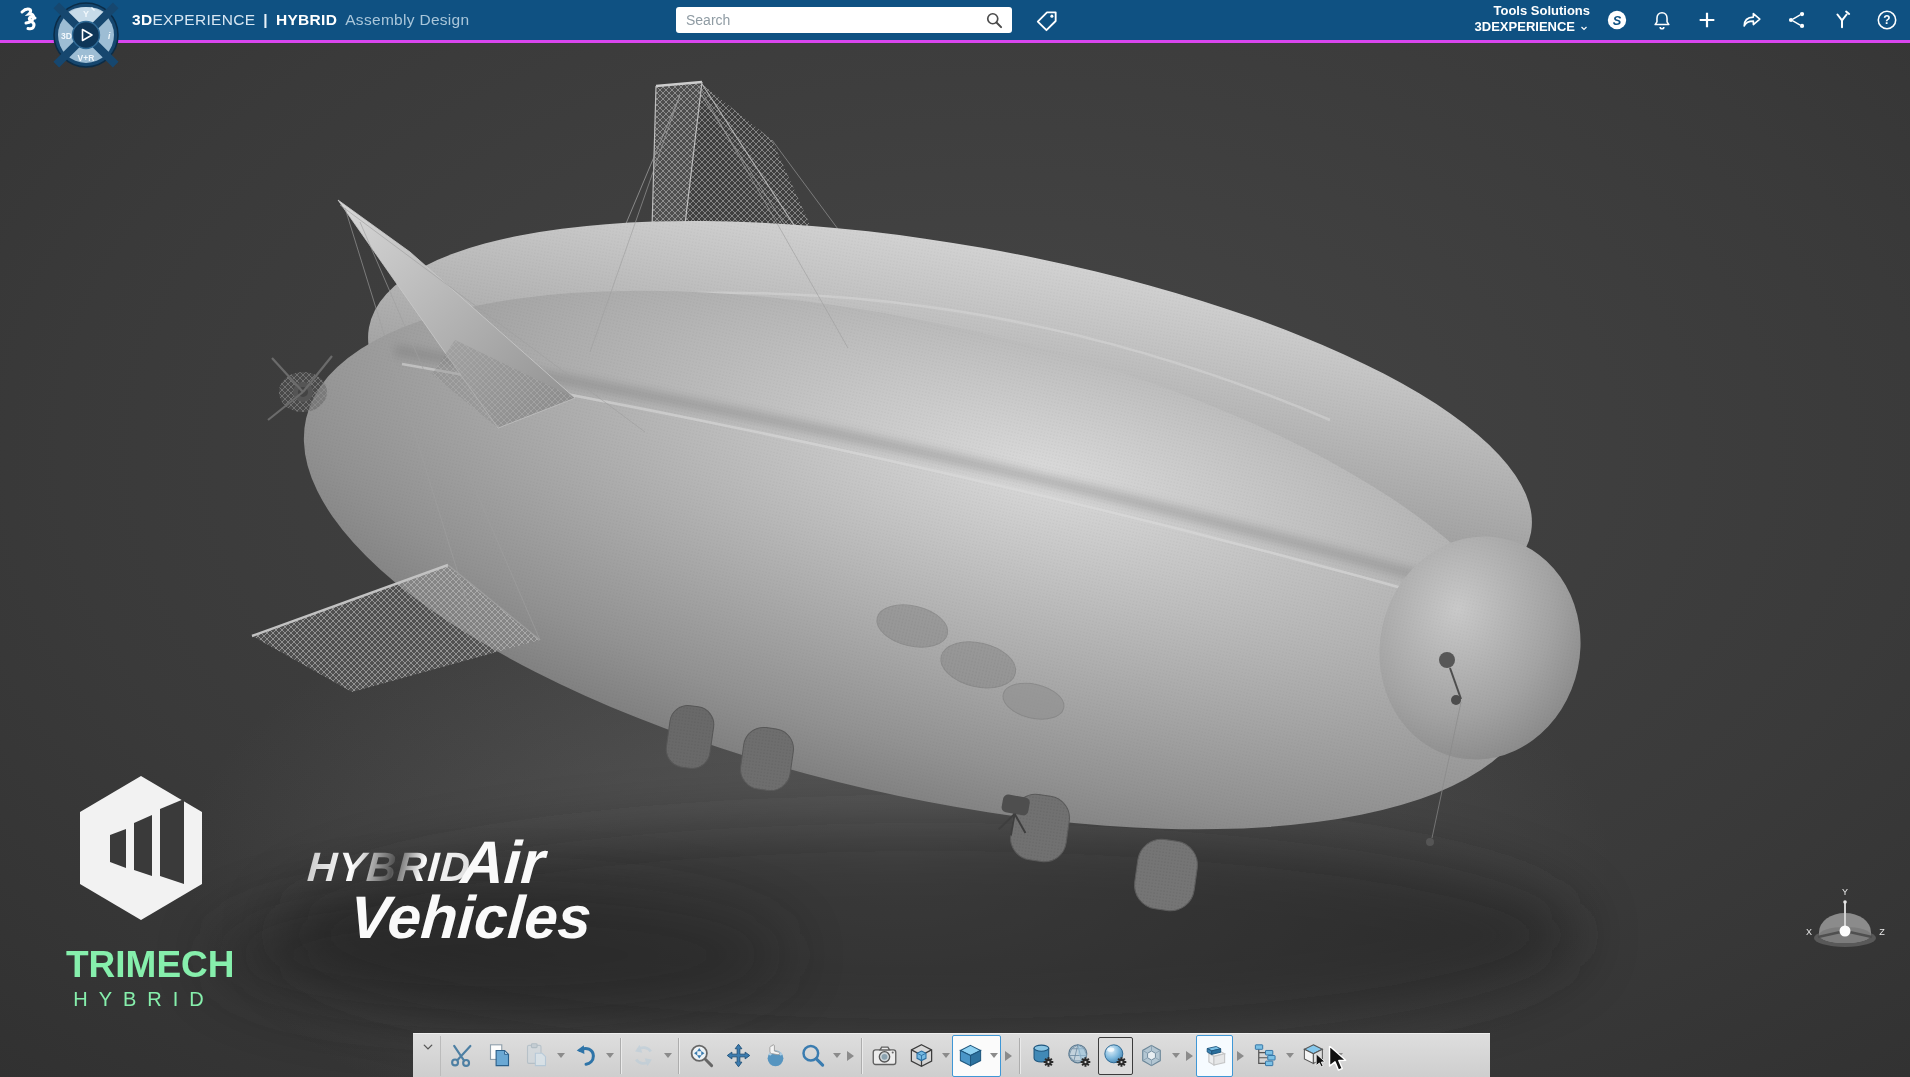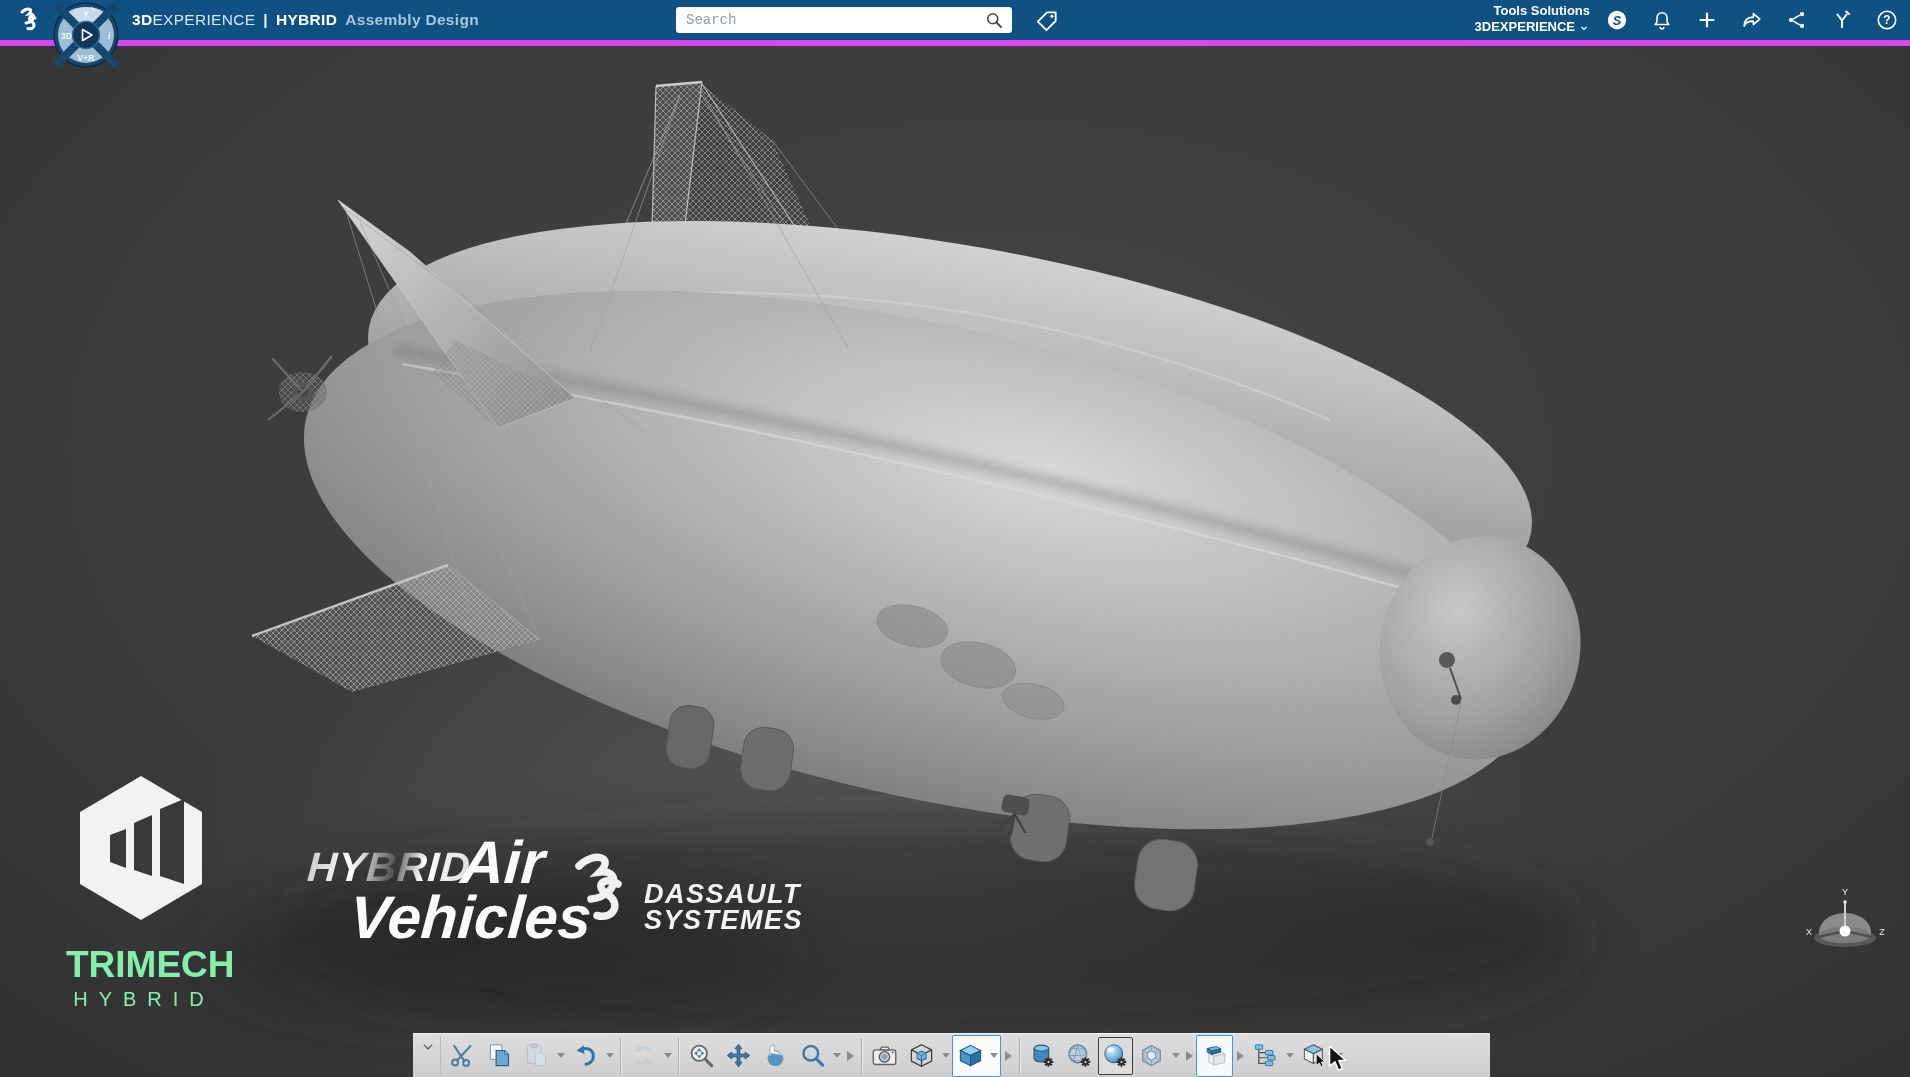--- a/index.html
+++ b/index.html
@@ -9,34 +9,34 @@
   
   .scene{position:absolute;inset:0;
     background:
       radial-gradient(1050px 480px at 47% 80%, rgba(130,130,130,.40), rgba(130,130,130,0) 68%),
       radial-gradient(1500px 900px at 52% 42%, #464646, #3a3a3a 62%, #303030 100%),
       #3a3a3a;}
   .scene svg{position:absolute;left:0;top:0;}
 
   
   .topbar{position:absolute;left:0;top:0;width:1910px;height:40px;background:#0f5182;
-          border-bottom:6px solid #d946ef;z-index:20;}
+          border-bottom:3px solid #d946ef;z-index:20;}
   .brand-logo{position:absolute;left:8px;top:5px;}
   .title{position:absolute;left:132px;top:0;height:40px;display:flex;align-items:center;
          font-size:15.5px;color:#d7e6f2;white-space:nowrap;letter-spacing:.3px;}
   .title b{color:#fff;font-weight:bold;}
   .title .div{margin:0 8px;color:#e8f1f8;font-weight:bold;}
-  .title .wb{margin-left:8px;color:#a9c6da;font-weight:bold;}
+  .title .wb{margin-left:8px;color:#a9c6da;font-weight:normal;}
 
   .compass{position:absolute;left:52px;top:1px;z-index:25;cursor:pointer;}
 
   .searchbox{position:absolute;left:676px;top:7px;width:320px;height:26px;background:#fff;
              border-radius:3px;display:flex;align-items:center;padding:0 8px;}
   .searchbox input{flex:1;border:none;outline:none;font-size:14px;color:#333;
-                   font-family:Liberation Mono, monospace;background:transparent;}
+                   font-family:Liberation Sans, sans-serif;background:transparent;}
   .searchbox input::placeholder{color:#8f9ba3;}
   .tagbtn{position:absolute;left:1034px;top:8px;width:26px;height:26px;cursor:pointer;}
 
   .account{position:absolute;left:1440px;top:3px;width:150px;text-align:right;color:#fff;
            font-size:13px;font-weight:bold;line-height:16px;cursor:pointer;}
   .account .chev{display:inline-block;vertical-align:-3px;margin-left:3px;}
 
   .top-actions{position:absolute;left:1606px;top:0;height:40px;display:flex;align-items:center;gap:23px;}
   .top-icon{width:22px;height:22px;cursor:pointer;}
   .top-icon svg{width:22px;height:22px;display:block;}
@@ -260,32 +260,20 @@
   </div>
 
   <div class="hav">
     <div class="l1">
       <span class="w1">HYBRID</span>
       <span class="w2">Air</span>
     </div>
     <div class="w3">Vehicles</div>
   </div>
 
-  <div class="dslogo">
-    <svg class="mark" width="66" height="92" viewBox="0 0 44 60">
-      <g fill="none" stroke="#f0f0f0" stroke-width="5" stroke-linecap="round">
-        <path d="M10 14 C20 4 34 8 24 18 C38 16 36 34 18 36"></path>
-        <path d="M36 26 C26 20 20 28 29 33 C38 38 34 50 22 47"></path>
-      </g>
-    </svg>
-    <div class="txt">
-      <div>DASSAULT</div>
-      <div>SYSTEMES</div>
-    </div>
-  </div>
 
   <svg class="axis-ind" width="100" height="85" viewBox="0 0 100 85">
     <ellipse cx="50" cy="52" rx="31" ry="9" fill="#5f5f5f" opacity=".85"></ellipse>
     <path d="M24 46 A26 19 0 0 1 76 46 L76 49 A26 8 0 0 1 24 49 Z" fill="#8b8b8b"></path>
     <ellipse cx="50" cy="49" rx="26" ry="8" fill="#7c7c7c"></ellipse>
     <line x1="50" y1="45" x2="50" y2="17" stroke="#d2d2d2" stroke-width="2"></line>
     <circle cx="50" cy="16" r="1.8" fill="#e8e8e8"></circle>
     <line x1="50" y1="45" x2="23" y2="51" stroke="#4f4f4f" stroke-width="2.4"></line>
     <line x1="50" y1="45" x2="77" y2="51" stroke="#4f4f4f" stroke-width="2.4"></line>
     <circle cx="50" cy="45" r="5.5" fill="#fdfdfd"></circle>

